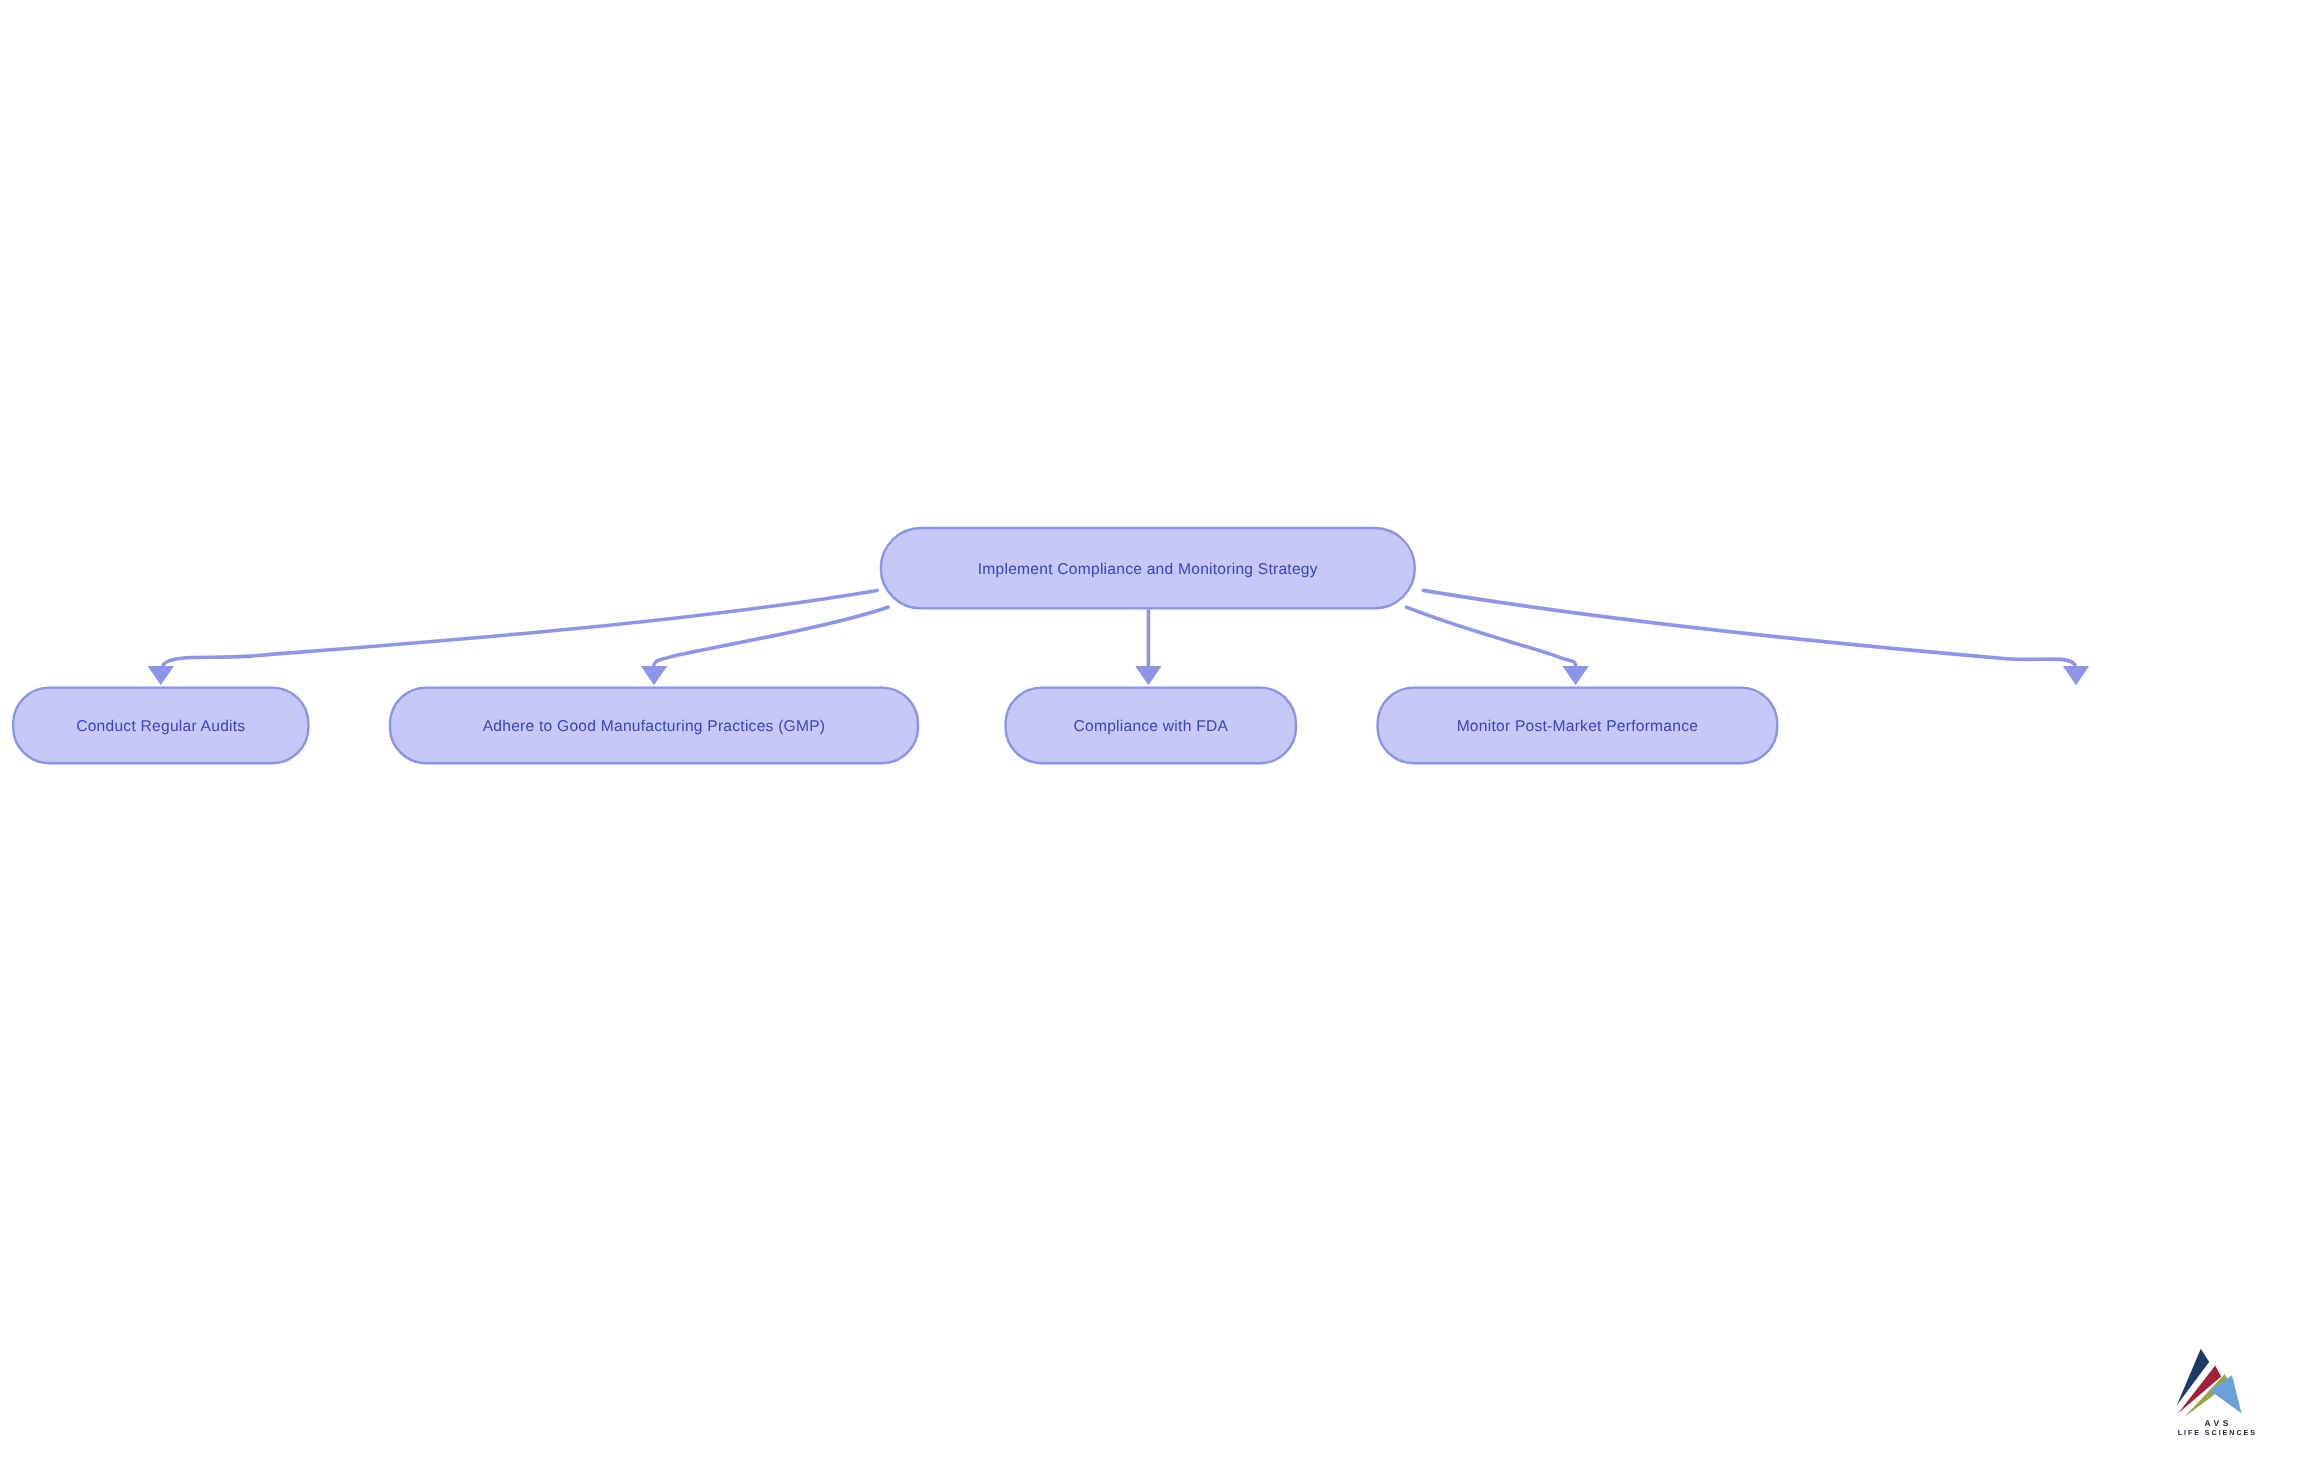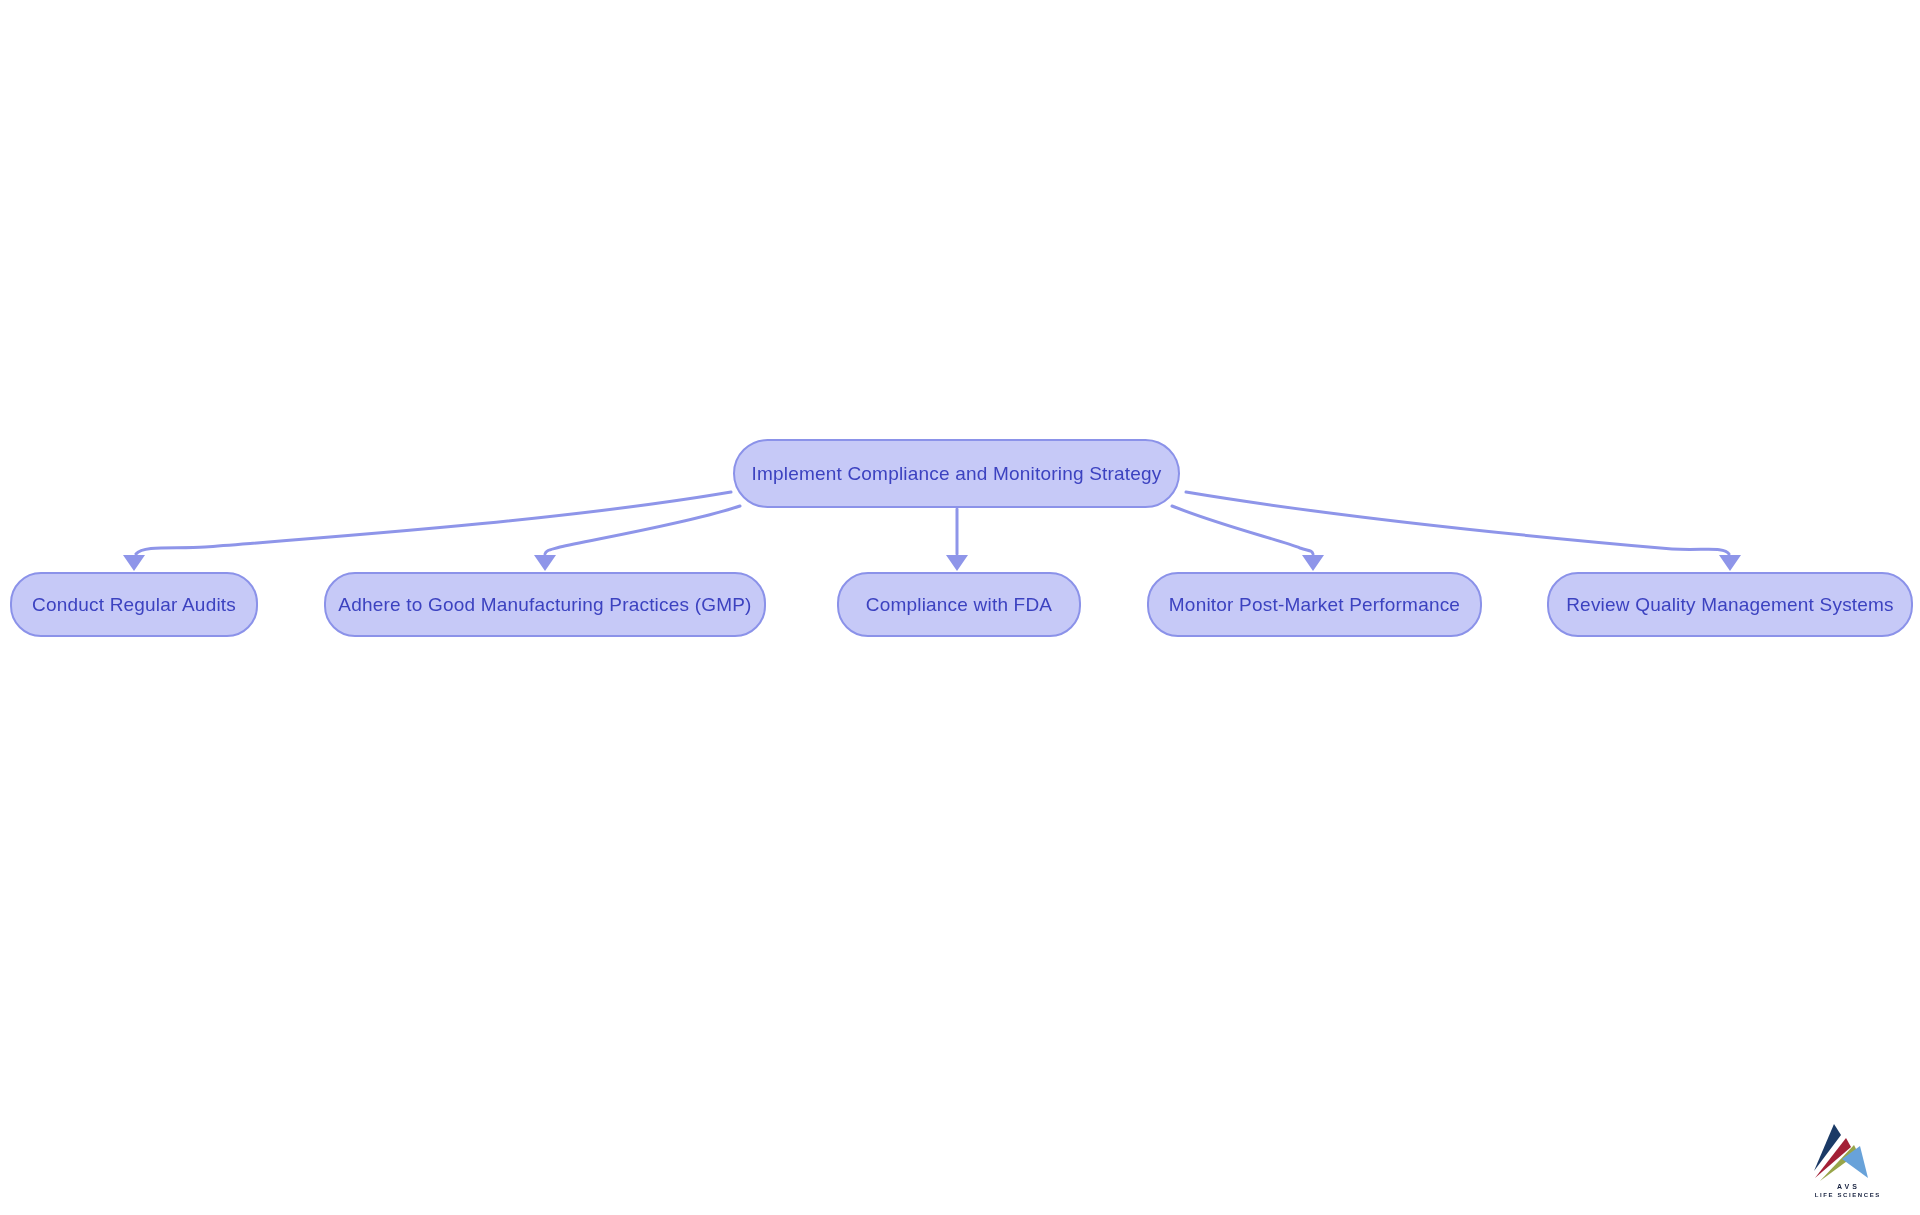--- a/index.html
+++ b/index.html
@@ -35,21 +35,21 @@
   }
   .node {
     position: absolute;
     display: flex;
     align-items: center;
     justify-content: center;
     text-align: center;
     background: var(--node-fill, #c6c9f7);
     border: 2px solid var(--node-border, #8b92e9);
     color: var(--node-text, #3c42c0);
-    font-size: 19px;
+    font-size: 13px;
     letter-spacing: 0.2px;
     box-sizing: border-box;
     white-space: nowrap;
   }
   .node.root {
     left: 733px;
     top: 439px;
     width: 447px;
     height: 69px;
     border-radius: 35px;
@@ -127,23 +127,20 @@
   </div>
   <div class="node child c0">
     <span>Conduct Regular Audits</span>
   </div>
   <div class="node child c2">
     <span>Compliance with FDA</span>
   </div>
   <div class="node child c3">
     <span>Monitor Post-Market Performance</span>
   </div>
-  <div class="node child c4">
-    <span>Review Quality Management Systems</span>
-  </div>
 
   <div class="logo">
     <svg width="78" height="64" viewBox="0 0 78 64" aria-hidden="true">
       <polygon fill="var(--logo-navy)" points="6,53 26,6 33,17"></polygon>
       <polygon fill="var(--logo-red)" points="7,60 38,20 43,29"></polygon>
       <polygon fill="var(--logo-olive)" points="12,63 46,27 50,35"></polygon>
       <polygon fill="var(--logo-blue)" points="34,41 52,28 60,60"></polygon>
     </svg>
     <div class="brand-line-1">AVS</div>
     <div class="brand-line-2">LIFE SCIENCES</div>

